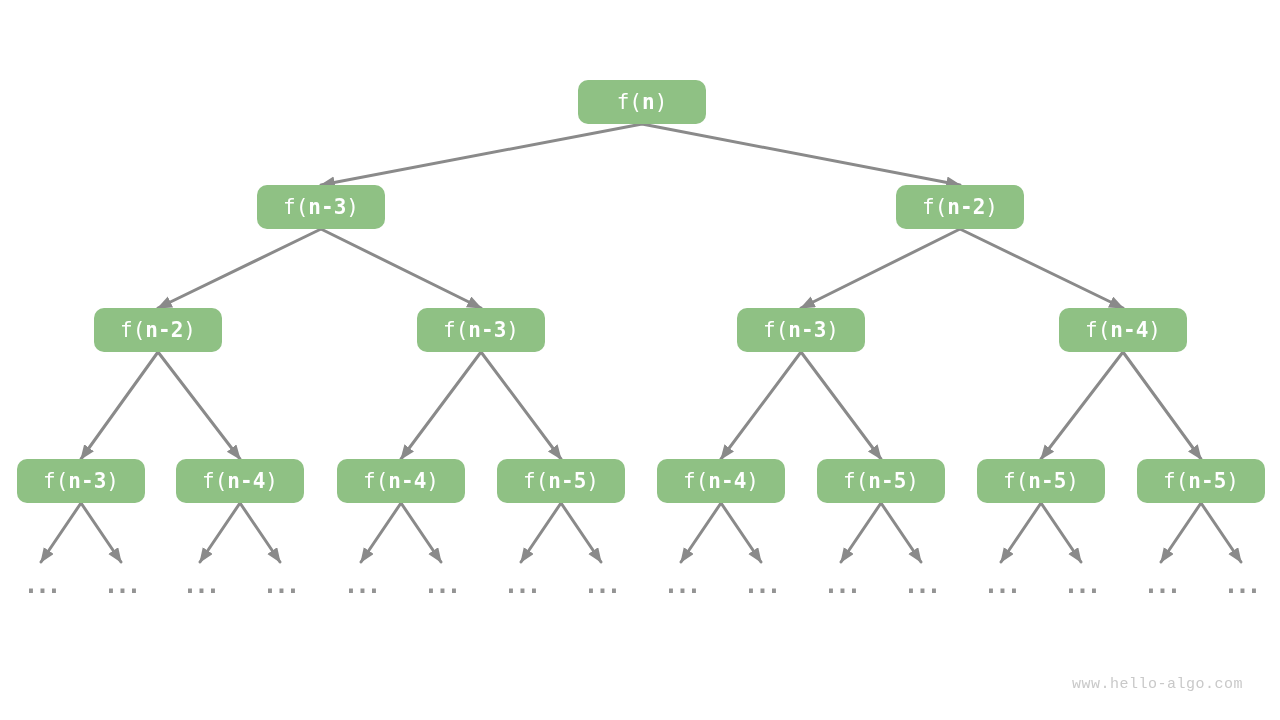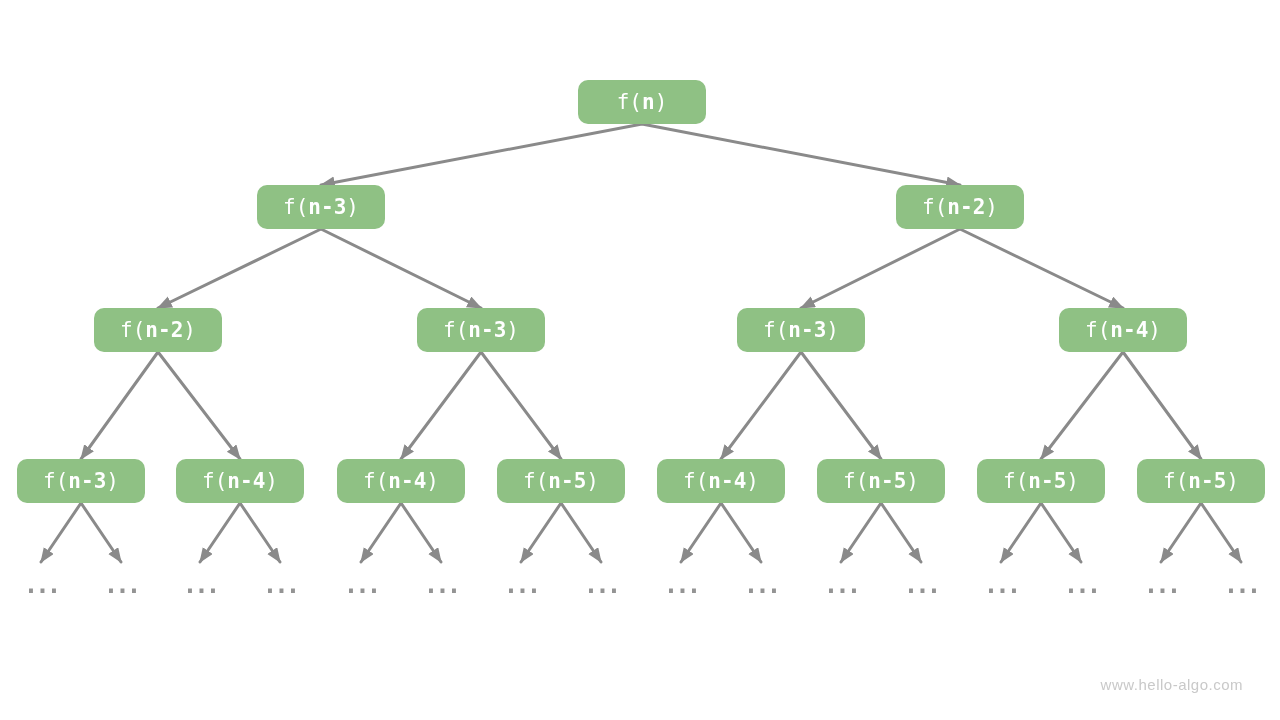--- a/index.html
+++ b/index.html
@@ -54,21 +54,21 @@
     font-weight: 700;
     font-size: 24px;
     letter-spacing: -3px;
     color: var(--ellipsis, #949494);
     user-select: none;
   }
   .watermark {
     position: absolute;
     right: 37px;
     top: 676px;
-    font-family: Liberation Sans, sans-serif;
+    font-family: Liberation Mono, monospace;
     font-size: 15px;
     letter-spacing: 0.5px;
     color: var(--watermark, #C9C9C9);
     user-select: none;
   }
 </style>
 </head>
 <body>
 
 <div class="canvas">

